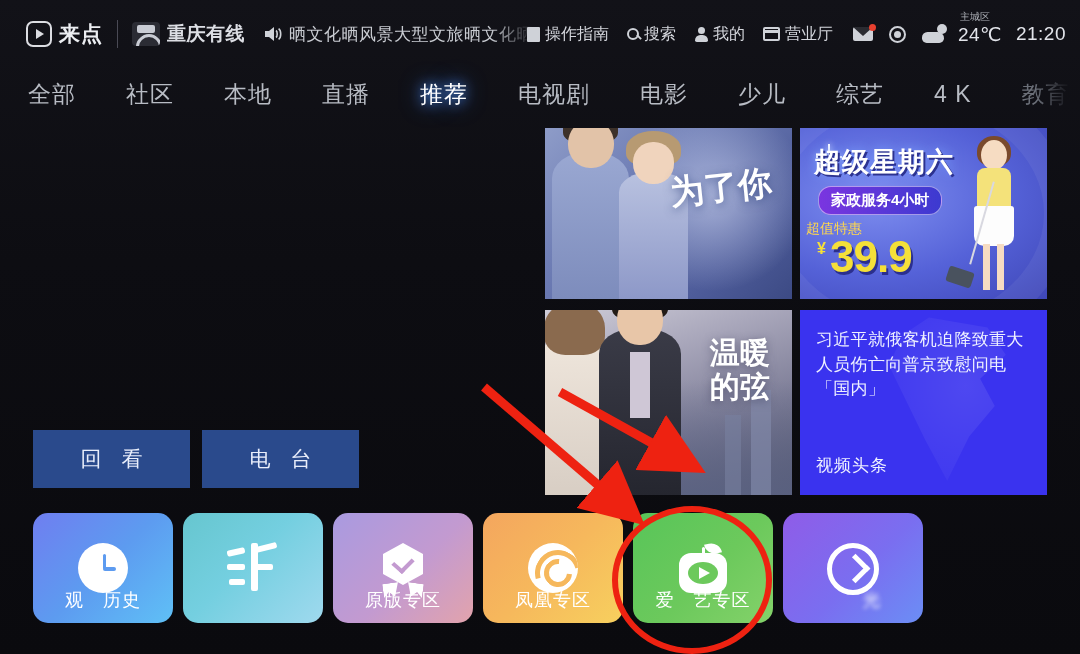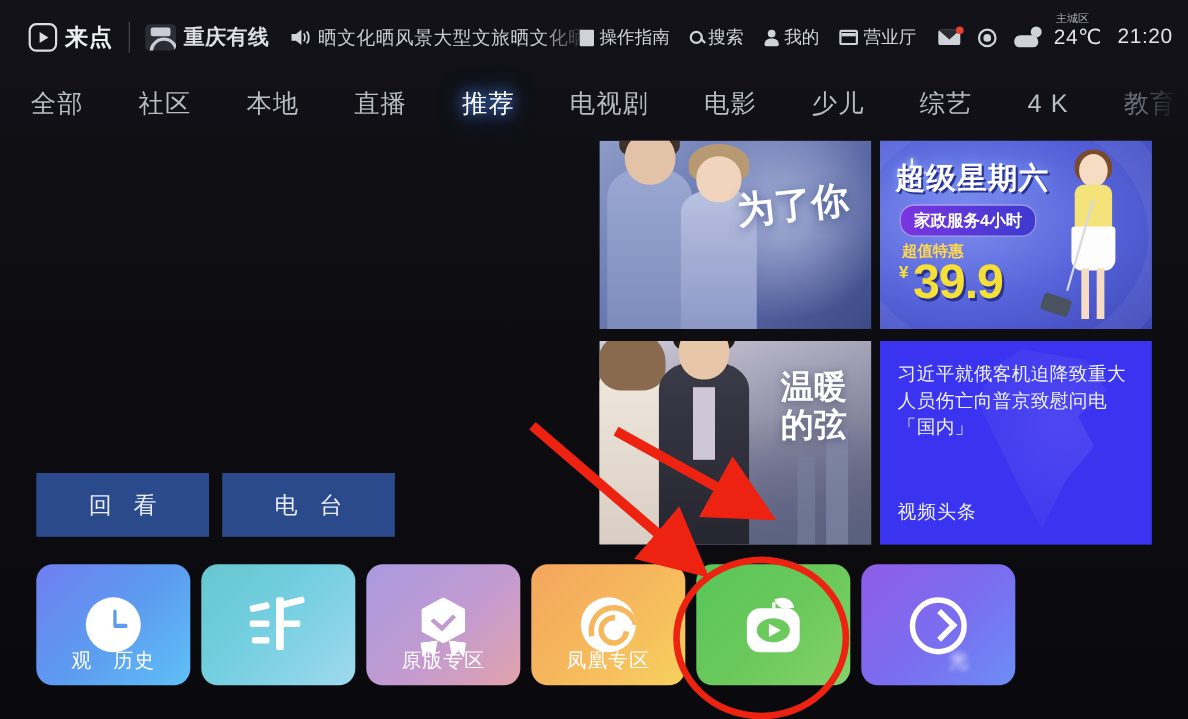--- a/index.html
+++ b/index.html
@@ -166,21 +166,21 @@
   .b-star { position:absolute; left:16px; top:16px; width:26px; height:26px; }
   .b-star::before, .b-star::after { content:""; position:absolute; background:#fff; left:50%; top:50%; }
   .b-star::before { width:26px; height:2px; transform: translate(-50%,-50%); box-shadow:0 0 6px #fff; }
   .b-star::after { width:2px; height:26px; transform: translate(-50%,-50%); box-shadow:0 0 6px #fff; }
   .b-title { position:absolute; left:14px; top:16px; font-size:27px; font-weight:bold;
     color:#ffffff; letter-spacing:1px; text-shadow: 2px 2px 0 #2c3290, 0 0 12px rgba(120,160,255,0.9);
     font-family:"Liberation Sans", sans-serif; }
   .b-pill { position:absolute; left:18px; top:58px; padding:4px 12px; border-radius:13px;
     background: linear-gradient(90deg,#7a35e0,#3c3ad0); color:#fff; font-size:15px; font-weight:bold;
     border:1px solid rgba(255,255,255,0.5); }
-  .b-sub { position:absolute; left:20px; top:92px; color:#ffd84d; font-size:14px; font-weight:bold; }
+  .b-sub { position:absolute; left:6px; top:92px; color:#ffd84d; font-size:14px; font-weight:normal; }
   .b-price { position:absolute; left:16px; top:104px; color:#f5e038; font-size:44px; font-weight:bold;
     font-family:"Liberation Sans", sans-serif; letter-spacing:-1px;
     text-shadow: 2px 3px 0 #2b2f8e; }
   .b-yen { position:absolute; left:17px; top:112px; color:#f5e038; font-size:16px; font-weight:bold; }
   .b-lady { position:absolute; right:18px; top:12px; width:64px; height:155px; }
   .b-lady .head { position:absolute; left:16px; top:0; width:26px; height:30px; background:#f6dcc2; border-radius:50%; }
   .b-lady .hair { position:absolute; left:12px; top:-4px; width:34px; height:30px; background:#7a4a2c; border-radius:50% 50% 40% 40%; }
   .b-lady .top { position:absolute; left:12px; top:28px; width:34px; height:42px; background:#f4e27a; border-radius:8px 8px 3px 3px; }
   .b-lady .skirt { position:absolute; left:9px; top:66px; width:40px; height:40px; background:#fdfdfd; border-radius:3px 3px 10px 10px; }
   .b-lady .leg1 { position:absolute; left:18px; top:104px; width:7px; height:46px; background:#f6dcc2; }
@@ -475,20 +475,21 @@
     <div class="tile t6">
       <div class="ticon">
         <div class="ic-iqiyi">
             <div class="stem"></div>
             <div class="leaf"></div>
             <div class="body"></div>
         <div class="hole"></div>
             <div class="tri"></div>
           </div>
       </div>
+      <div class="tlabel">爱　艺专区</div>
     </div>
 
     <div class="tile t7">
       <div class="ticon">
           <div class="ic-arrow"></div>
         </div>
       <div class="tlabel blur">　　光</div>
     </div>
   </div>
 

